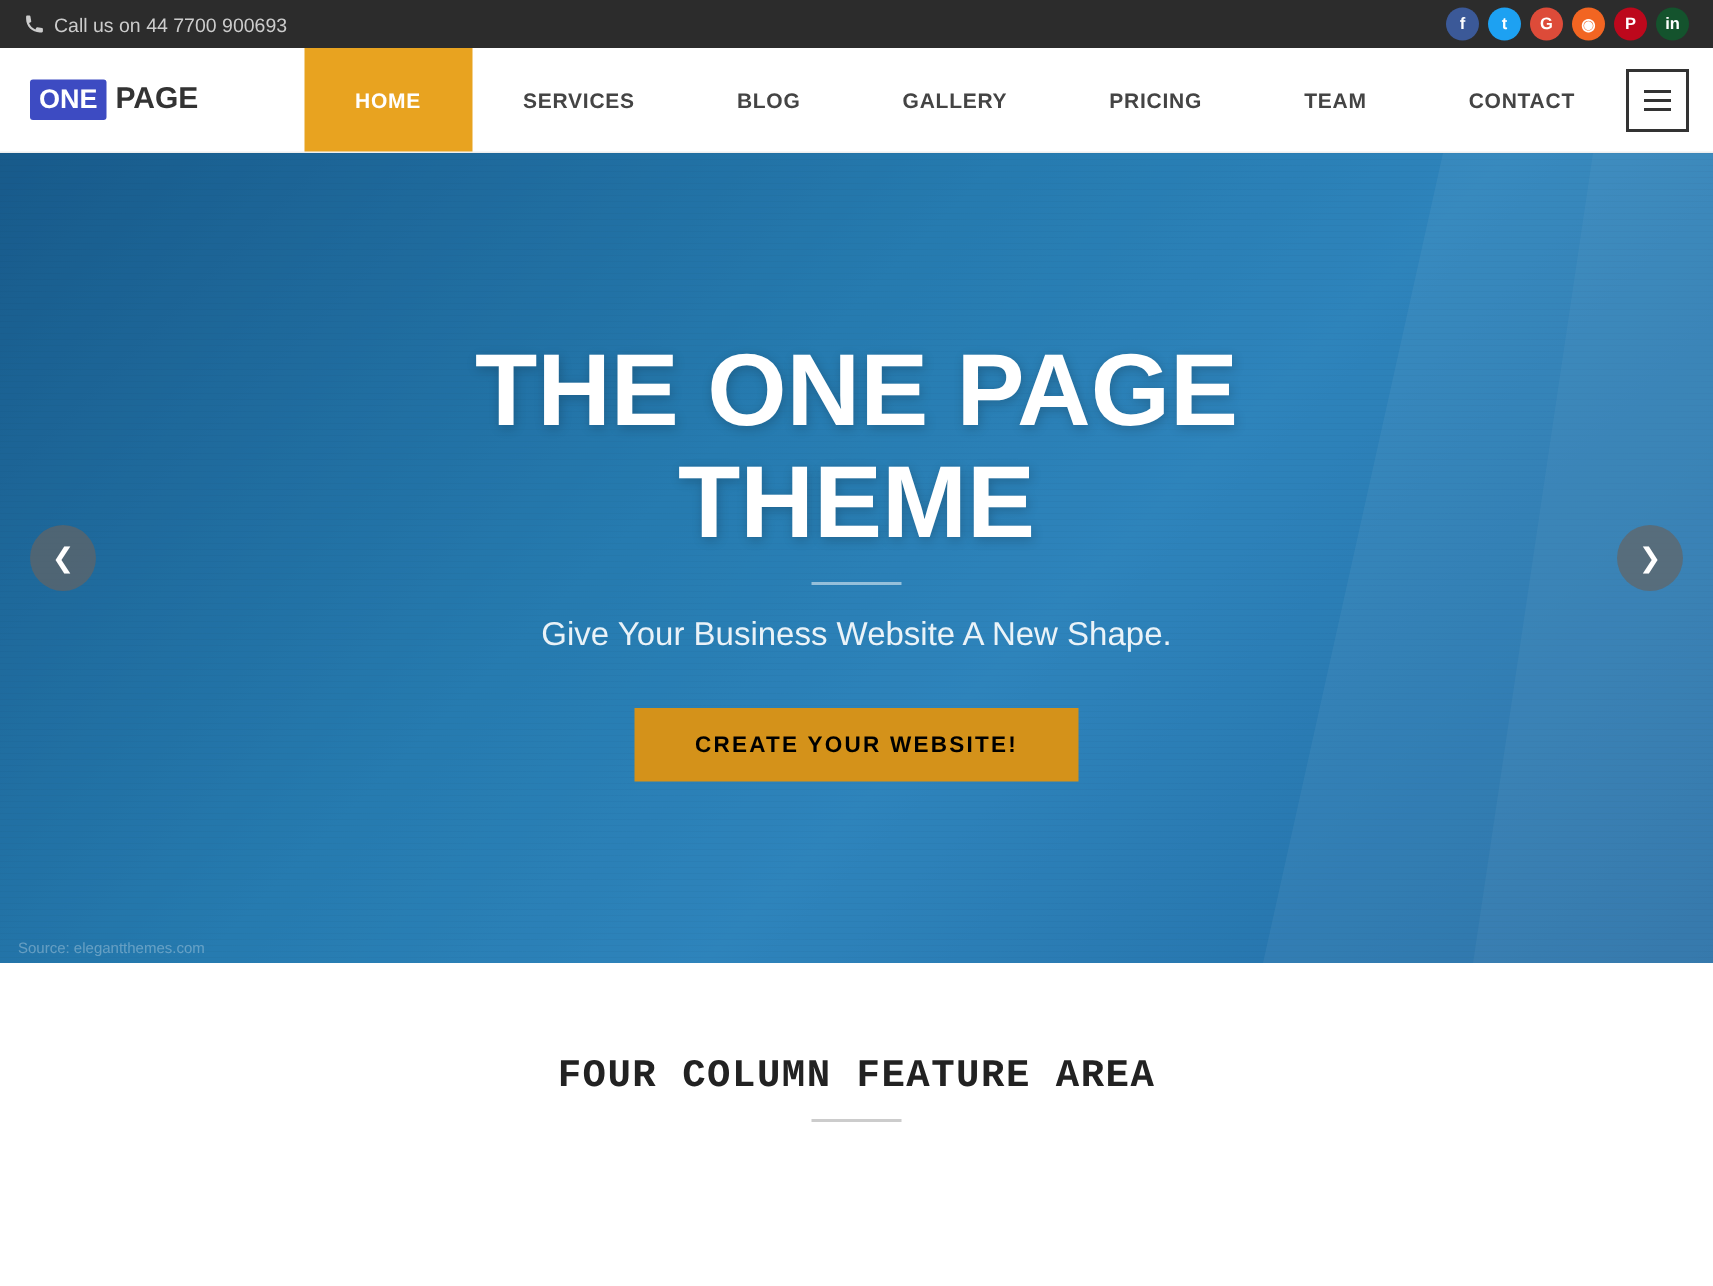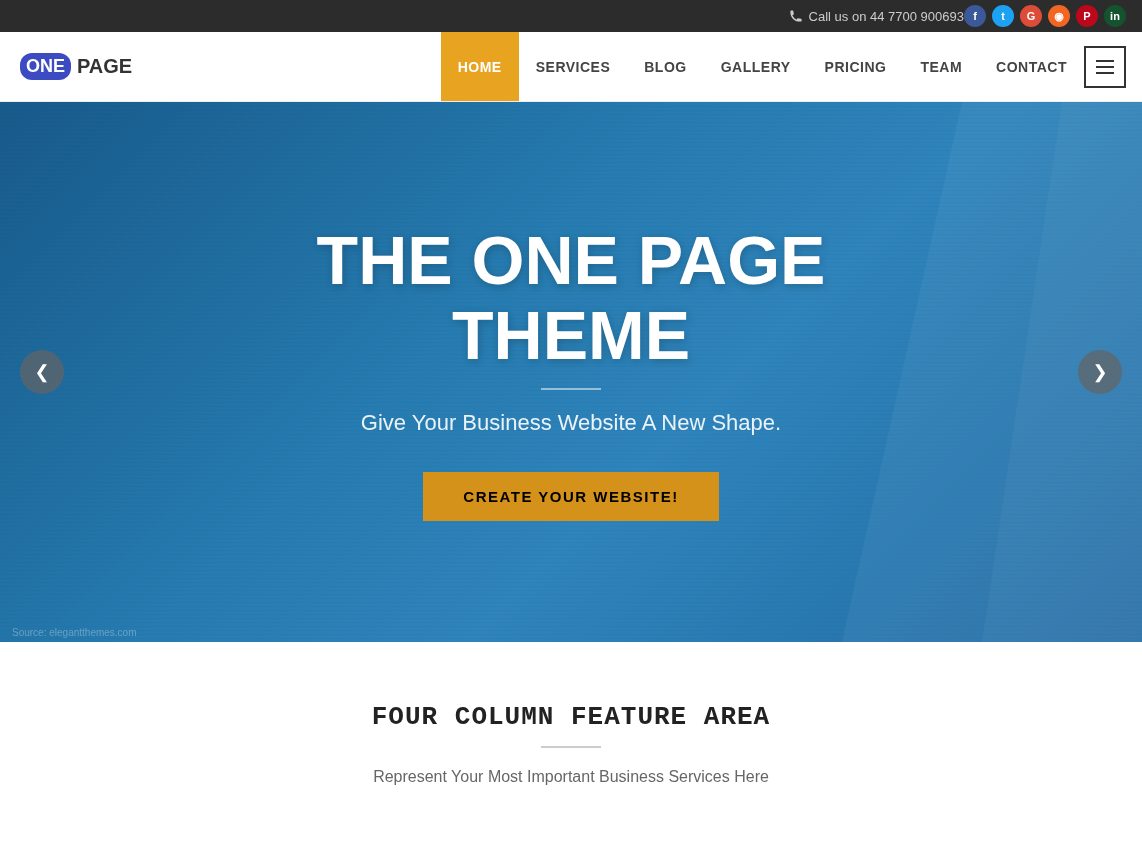--- a/index.html
+++ b/index.html
@@ -3,21 +3,21 @@
   <meta charset="utf-8">
   <style>
     * { margin: 0; padding: 0; box-sizing: border-box; }
     body { font-family: 'Arial', sans-serif; width: 1142px; overflow-x: hidden; }
 
     
     .top-bar {
       background: #2c2c2c;
       color: #ccc;
       display: flex;
-      justify-content: flex-end;
+      justify-content: space-between;
       align-items: center;
       padding: 0 16px;
       height: 32px;
       font-size: 13px;
     }
     .top-bar-phone {
       display: flex;
       align-items: center;
       gap: 6px;
     }
@@ -61,39 +61,39 @@
       padding: 0 20px;
       gap: 2px;
       flex: 0 0 auto;
     }
     .logo-one {
       background: #3d4bc2;
       color: white;
       font-weight: 900;
       font-size: 18px;
       padding: 3px 6px;
-      border-radius: 12px;
+      border-radius: 2px;
     }
     .logo-page {
       font-size: 20px;
       font-weight: 700;
       color: #333;
       margin-left: 4px;
     }
     .nav-links {
       display: flex;
       align-items: center;
       height: 100%;
       margin-left: auto;
     }
     .nav-item {
       height: 100%;
       display: flex;
       align-items: center;
-      padding: 0 17px;
+      padding: 0 34px;
       font-size: 14px;
       font-weight: 600;
       color: #444;
       cursor: pointer;
       text-decoration: none;
       letter-spacing: 0.5px;
       position: relative;
     }
     .nav-item.active {
       background: #e8a320;
@@ -336,14 +336,13 @@
   <div class="carousel-arrow carousel-arrow-right">
     <span>❯</span>
   </div>
 
   <div class="watermark">Source: elegantthemes.com</div>
 </section>
 
 <section class="features-section">
   <h2 class="features-title">FOUR COLUMN FEATURE AREA</h2>
   <div class="features-divider"></div>
-  <p class="features-subtitle">Represent Your Most Important Business Services Here</p>
 </section>
 
 </body></html>

